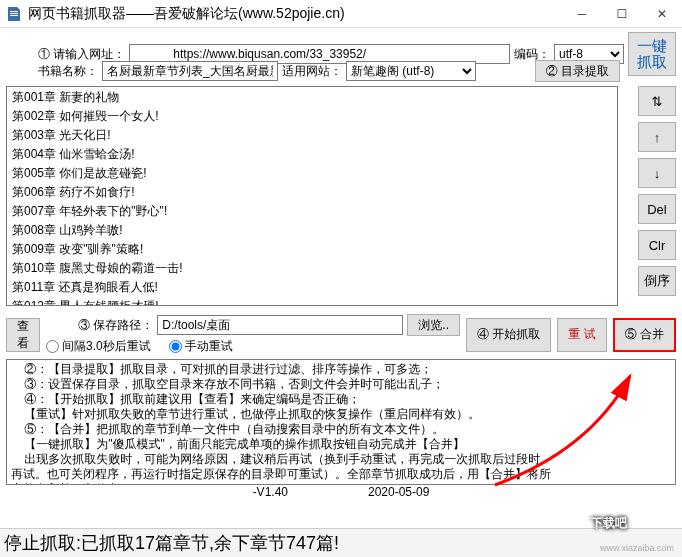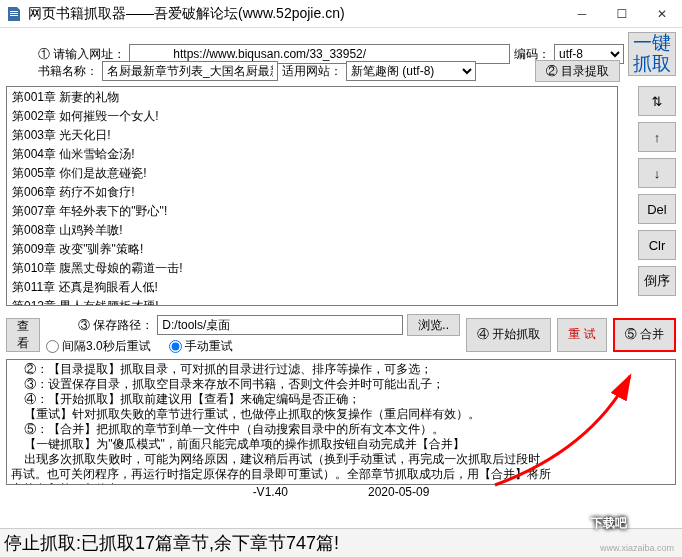--- a/index.html
+++ b/index.html
@@ -9,21 +9,21 @@
   .titlebar .ttl { flex: 1; font-size: 14px; color: #000; }
   .winbtns { display: flex; }
   .winbtn { width: 40px; height: 28px; display: flex; align-items: center; justify-content: center; color: #333; }
   .client { padding: 4px 6px 0 6px; }
 
   .row { display: flex; align-items: center; gap: 4px; margin-bottom: 4px; margin-left: 32px; }
   .lbl { color: #000; white-space: nowrap; }
   input.txt { border: 1px solid #7a7a7a; height: 20px; padding: 0 4px; background: #fff; font-size: 12px; }
   select.sel { border: 1px solid #7a7a7a; height: 20px; background: #fff; font-size: 12px; }
   .btn { border: 1px solid #adadad; background: #e1e1e1; height: 22px; padding: 0 10px; display: inline-flex; align-items: center; justify-content: center; cursor: default; }
-  .bigbtn { border: 1px solid #adadad; background: #e1e1e1; width: 48px; height: 44px; display: flex; align-items: center; justify-content: center; font-size: 19px; color: #0556b3; line-height: 1.1; text-align: center; }
+  .bigbtn { border: 1px solid #adadad; background: #e1e1e1; width: 48px; height: 44px; display: flex; align-items: center; justify-content: center; font-size: 15px; color: #0556b3; line-height: 1.1; text-align: center; }
 
   .sidebtns { display: flex; flex-direction: column; gap: 6px; }
   .sidebtn { border: 1px solid #adadad; background: #e1e1e1; width: 38px; height: 30px; display: flex; align-items: center; justify-content: center; font-size: 13px; }
 
   .listwrap { display: flex; gap: 20px; margin-top: 2px; }
   .chlist { flex: 1; border: 1px solid #7a7a7a; height: 220px; overflow-y: scroll; background: #fff; padding: 1px; }
   .chrow { padding: 1px 4px; font-size: 12px; color: #000; white-space: nowrap; }
 
   .midrow { display: flex; align-items: center; gap: 6px; margin-top: 8px; }
   .rad { display: flex; align-items: center; gap: 3px; }

